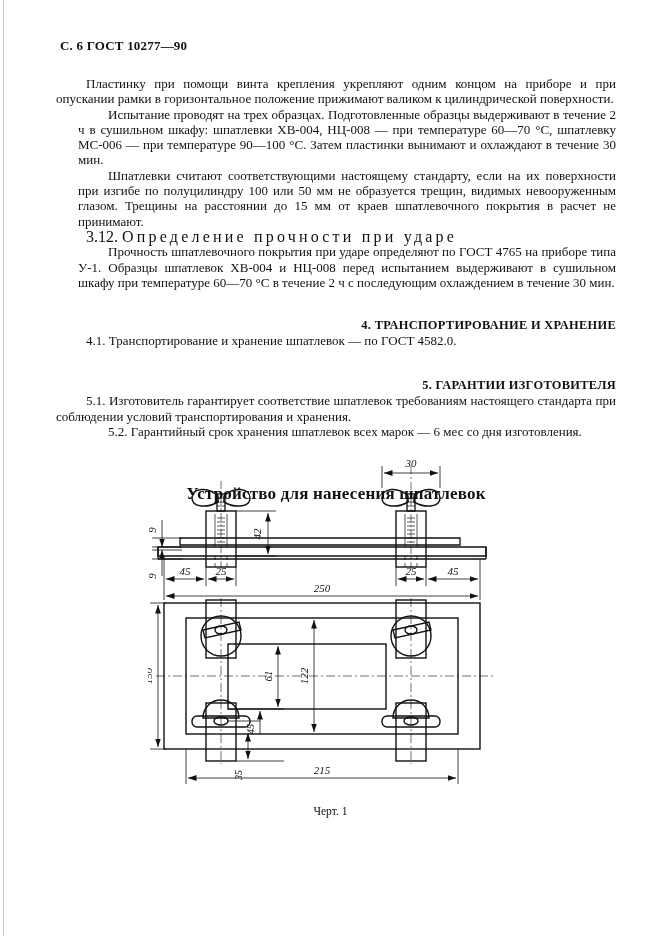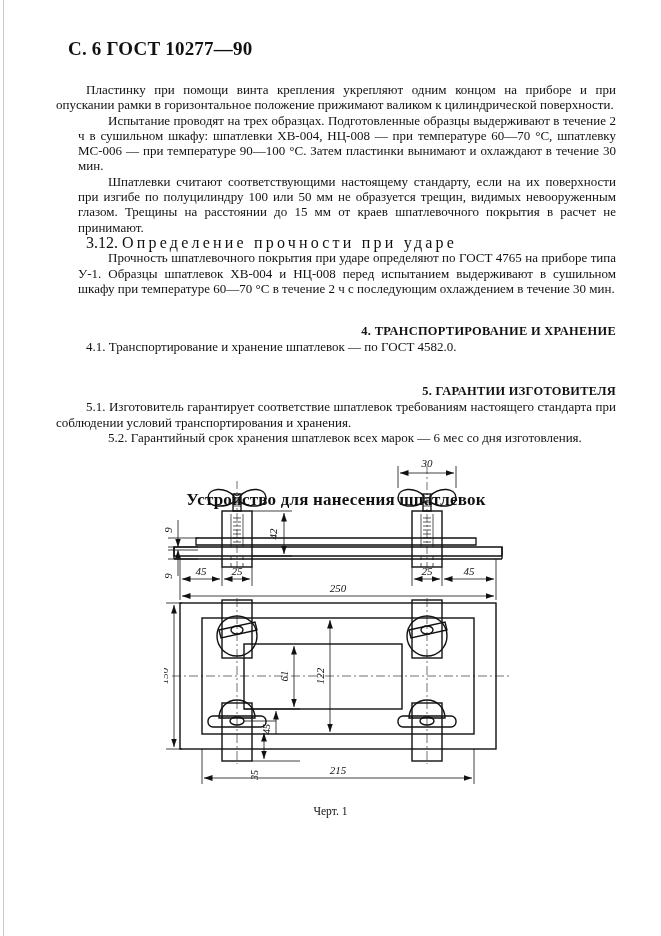--- a/index.html
+++ b/index.html
@@ -33,25 +33,25 @@
   }
 
   .content {
     position: absolute;
     left: 56px;
     top: 0;
     width: 560px;
   }
 
   .page-header {
-    font-size: 19px;
+    font-size: 13px;
     font-weight: bold;
     letter-spacing: 0.2px;
     margin-top: 38px;
-    margin-left: 12px;
+    margin-left: 4px;
   }
 
   p.body {
     font-size: 13px;
     line-height: 15.3px;
     text-align: justify;
     text-indent: 30px;
     margin: 0;
     hyphens: manual;
   }
@@ -91,21 +91,21 @@
     position: absolute;
     left: 0;
     right: 0;
     top: 805px;
     text-align: center;
     font-size: 11.6px;
   }
 
   .drawing {
     position: absolute;
-    left: 164px;
+    left: 148px;
     top: 448px;
     width: 380px;
     height: 350px;
   }
   .drawing svg { display: block; }
 </style>
 </head>
 <body>
 
 <div class="page">

